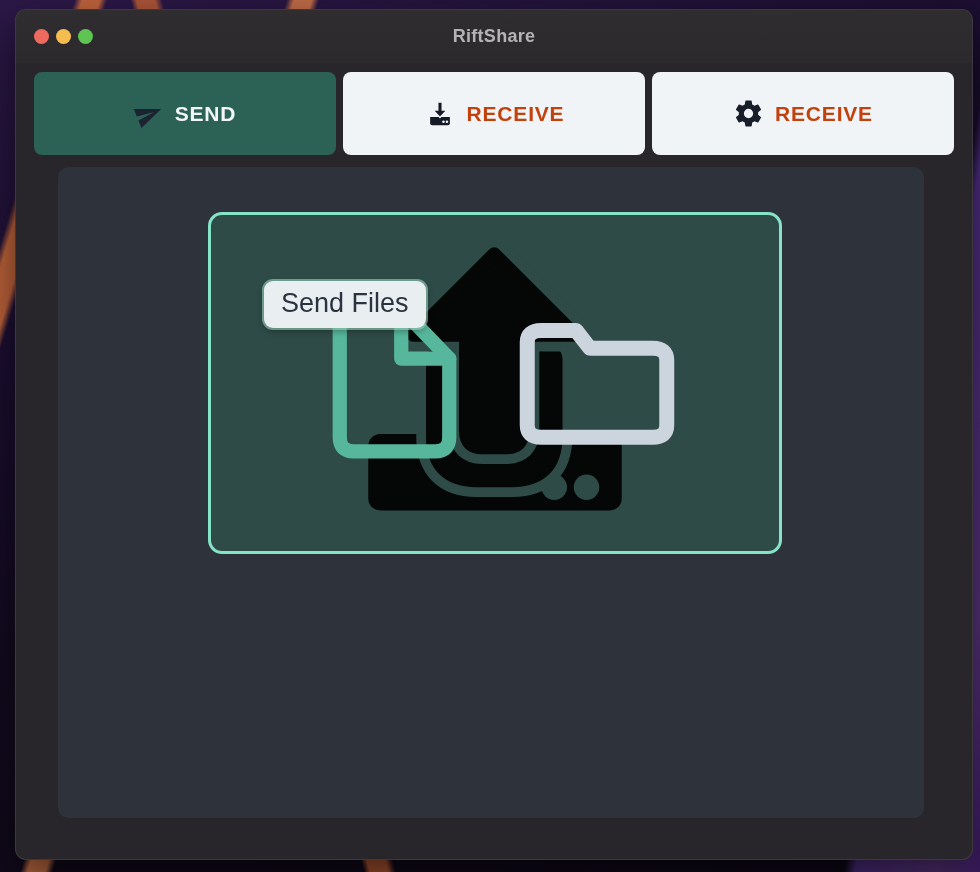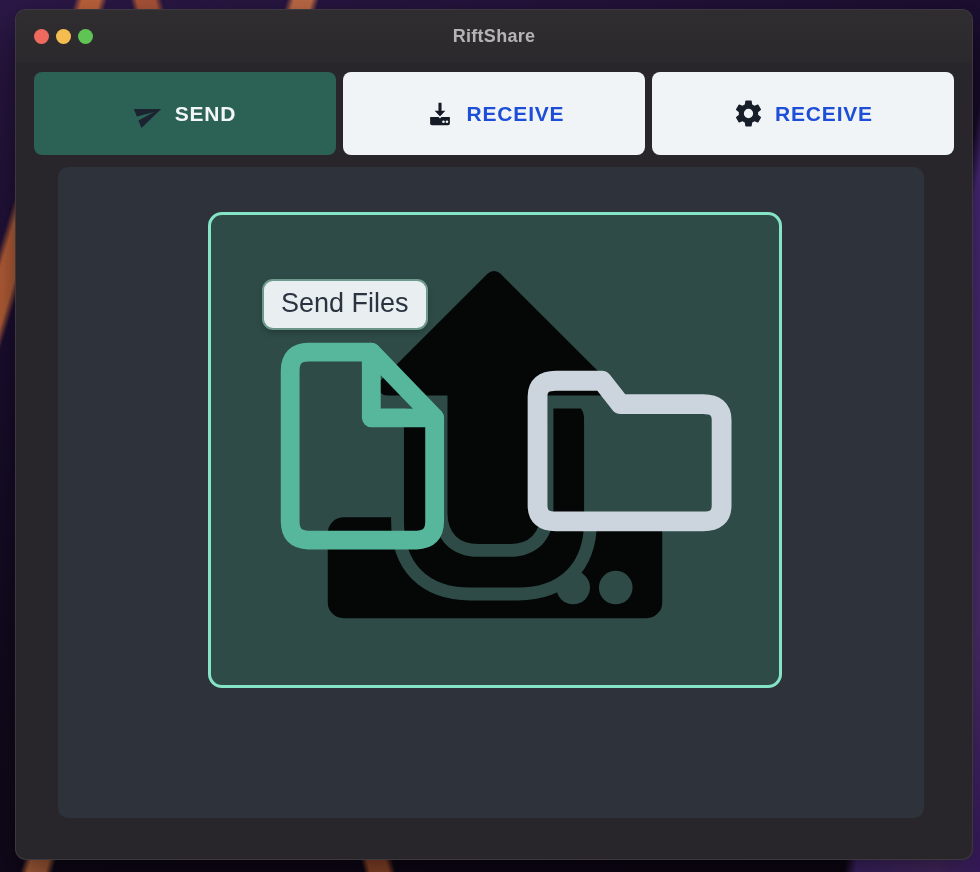--- a/index.html
+++ b/index.html
@@ -38,37 +38,37 @@
   .light.yellow { background:#f5bd4f; }
   .light.green  { background:#5fc454; }
   .win-title { color:#b6b3b7; font-size:18px; font-weight:bold; letter-spacing:.3px; }
 
   
   .tabbar {
     display:flex; gap:7px; padding:9px 18px 0 18px; height:93px;
   }
   .tab {
     flex:1; height:83px; border:none; border-radius:8px;
-    background:#f1f4f6; color:#1d4ed8;
+    background:#f1f4f6; color:#c2410c;
     font-family:"Liberation Sans", sans-serif;
     font-size:21px; font-weight:bold; letter-spacing:.8px;
     display:flex; align-items:center; justify-content:center; gap:11px;
     cursor:pointer;
   }
   .tab.active { background:#2c6156; color:#f2f6f6; }
   .tab svg { flex:0 0 auto; }
 
   
   .panel {
     position:absolute; left:42px; top:157px; width:866px; height:651px;
     background:#2d323b; border-radius:10px;
   }
 
   .dropzone {
-    position:absolute; left:150px; top:45px; width:574px; height:476px;
+    position:absolute; left:150px; top:45px; width:574px; height:342px;
     background:#2e4b47;
     border:3px solid #85e3c6; border-radius:14px;
     cursor:pointer; overflow:visible;
   }
   .dropzone-art { position:absolute; left:0; top:0; width:100%; height:100%; }
 
   .send-files-label {
     position:absolute; left:53px; top:66px;
     background:#e9eef1; color:#2b3340;
     font-size:27px; padding:7px 17px 9px 17px;

